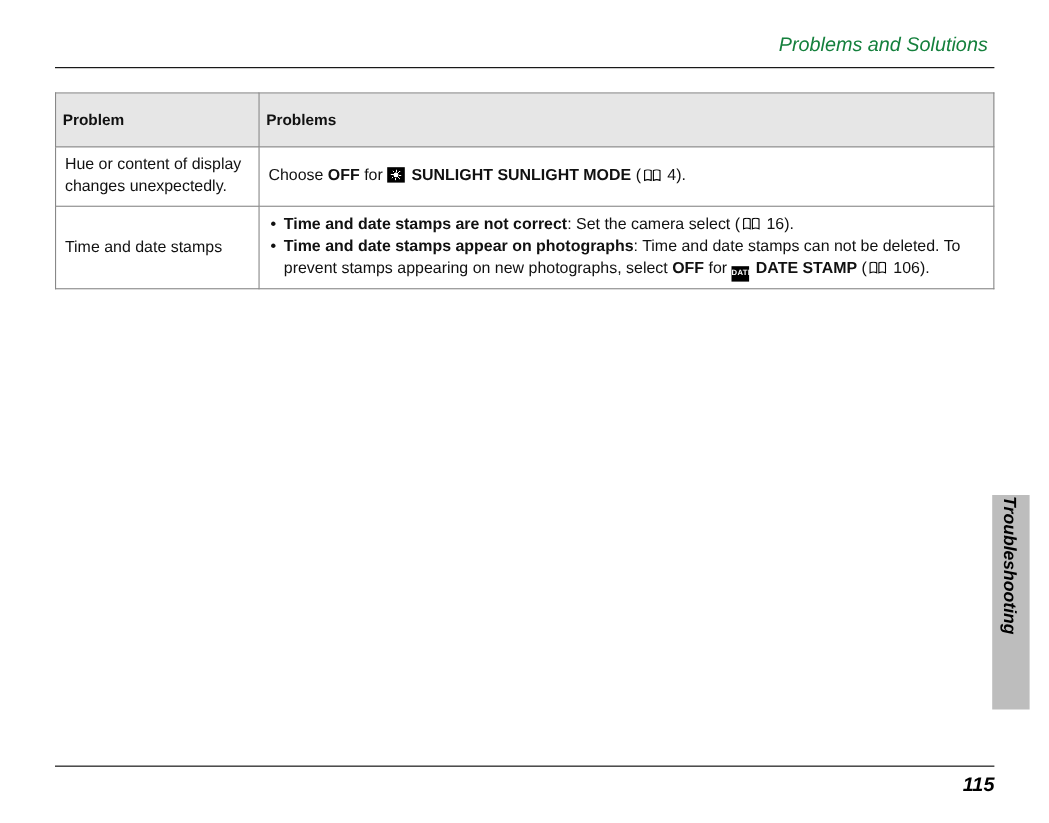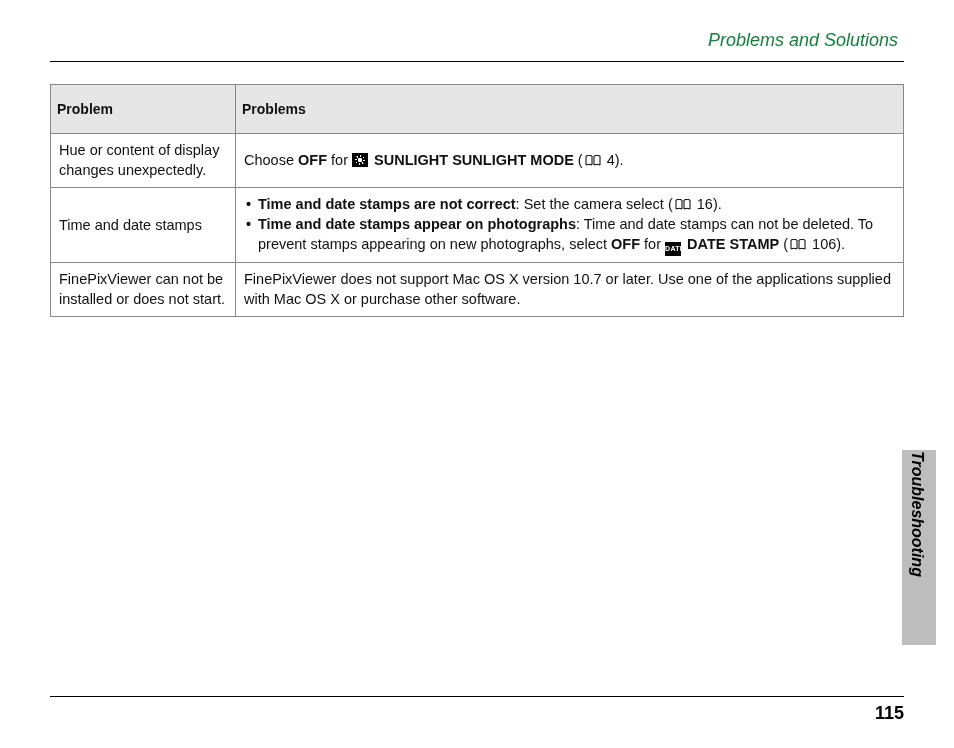--- a/index.html
+++ b/index.html
@@ -105,20 +105,21 @@
     color: #000;
   }
   .footer {
     position: absolute;
     bottom: 24px;
     left: 50px;
     right: 50px;
     border-top: 1px solid #000;
     text-align: right;
     padding-top: 6px;
+    font-style: italic;
     font-weight: 700;
     font-size: 18px;
   }
 </style>
 </head>
 <body>
 
 <div class="page">
 
   <div class="header">Problems and Solutions</div>
@@ -157,24 +158,20 @@
             </li>
             <li>
               <span class="b">Time and date stamps appear on photographs</span><span>: Time and date stamps can not be deleted.  To prevent stamps appearing on new photographs, select </span><span class="b">OFF</span><span> for </span><span class="icon-box date date-content"></span><span class="b"> DATE STAMP</span><span> (</span><span class="page-ref"><svg width="16" height="11" viewBox="0 0 16 11">
                     <path d="M1 1 Q4 -0.5 7 1 L7 10 Q4 8.5 1 10 Z M9 1 Q12 -0.5 15 1 L15 10 Q12 8.5 9 10 Z" fill="none" stroke="#000" stroke-width="1"></path>
                   </svg></span><span> 106).</span>
             </li>
           </ul>
         </td>
       </tr>
 
-      <tr>
-        <td>FinePixViewer can not be installed or does not start.</td>
-        <td>FinePixViewer does not support Mac OS X version 10.7 or later.  Use one of the applications supplied with Mac OS X or purchase other software.</td>
-      </tr>
     </tbody>
   </table>
 
   <div class="side-tab"></div>
   <div class="side-label">Troubleshooting</div>
 
   <div class="footer">
     <span>115</span>
   </div>
 </div>

